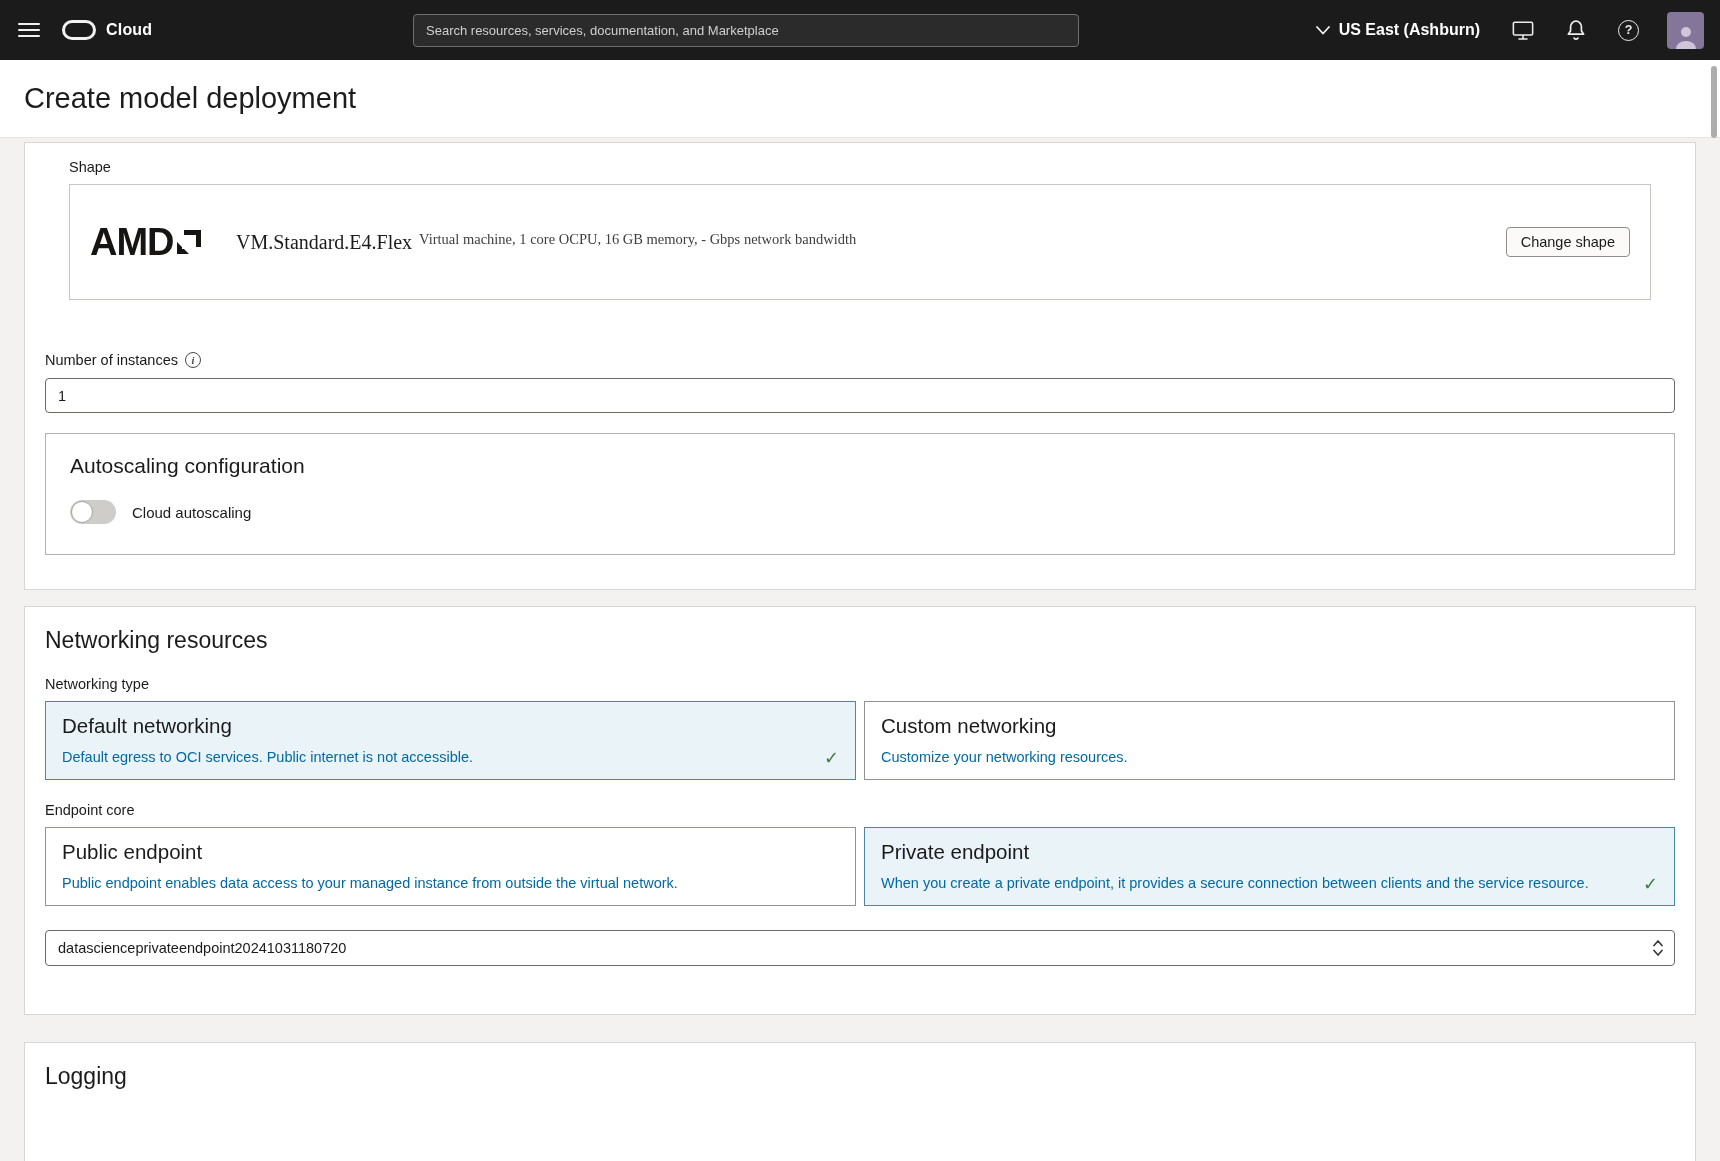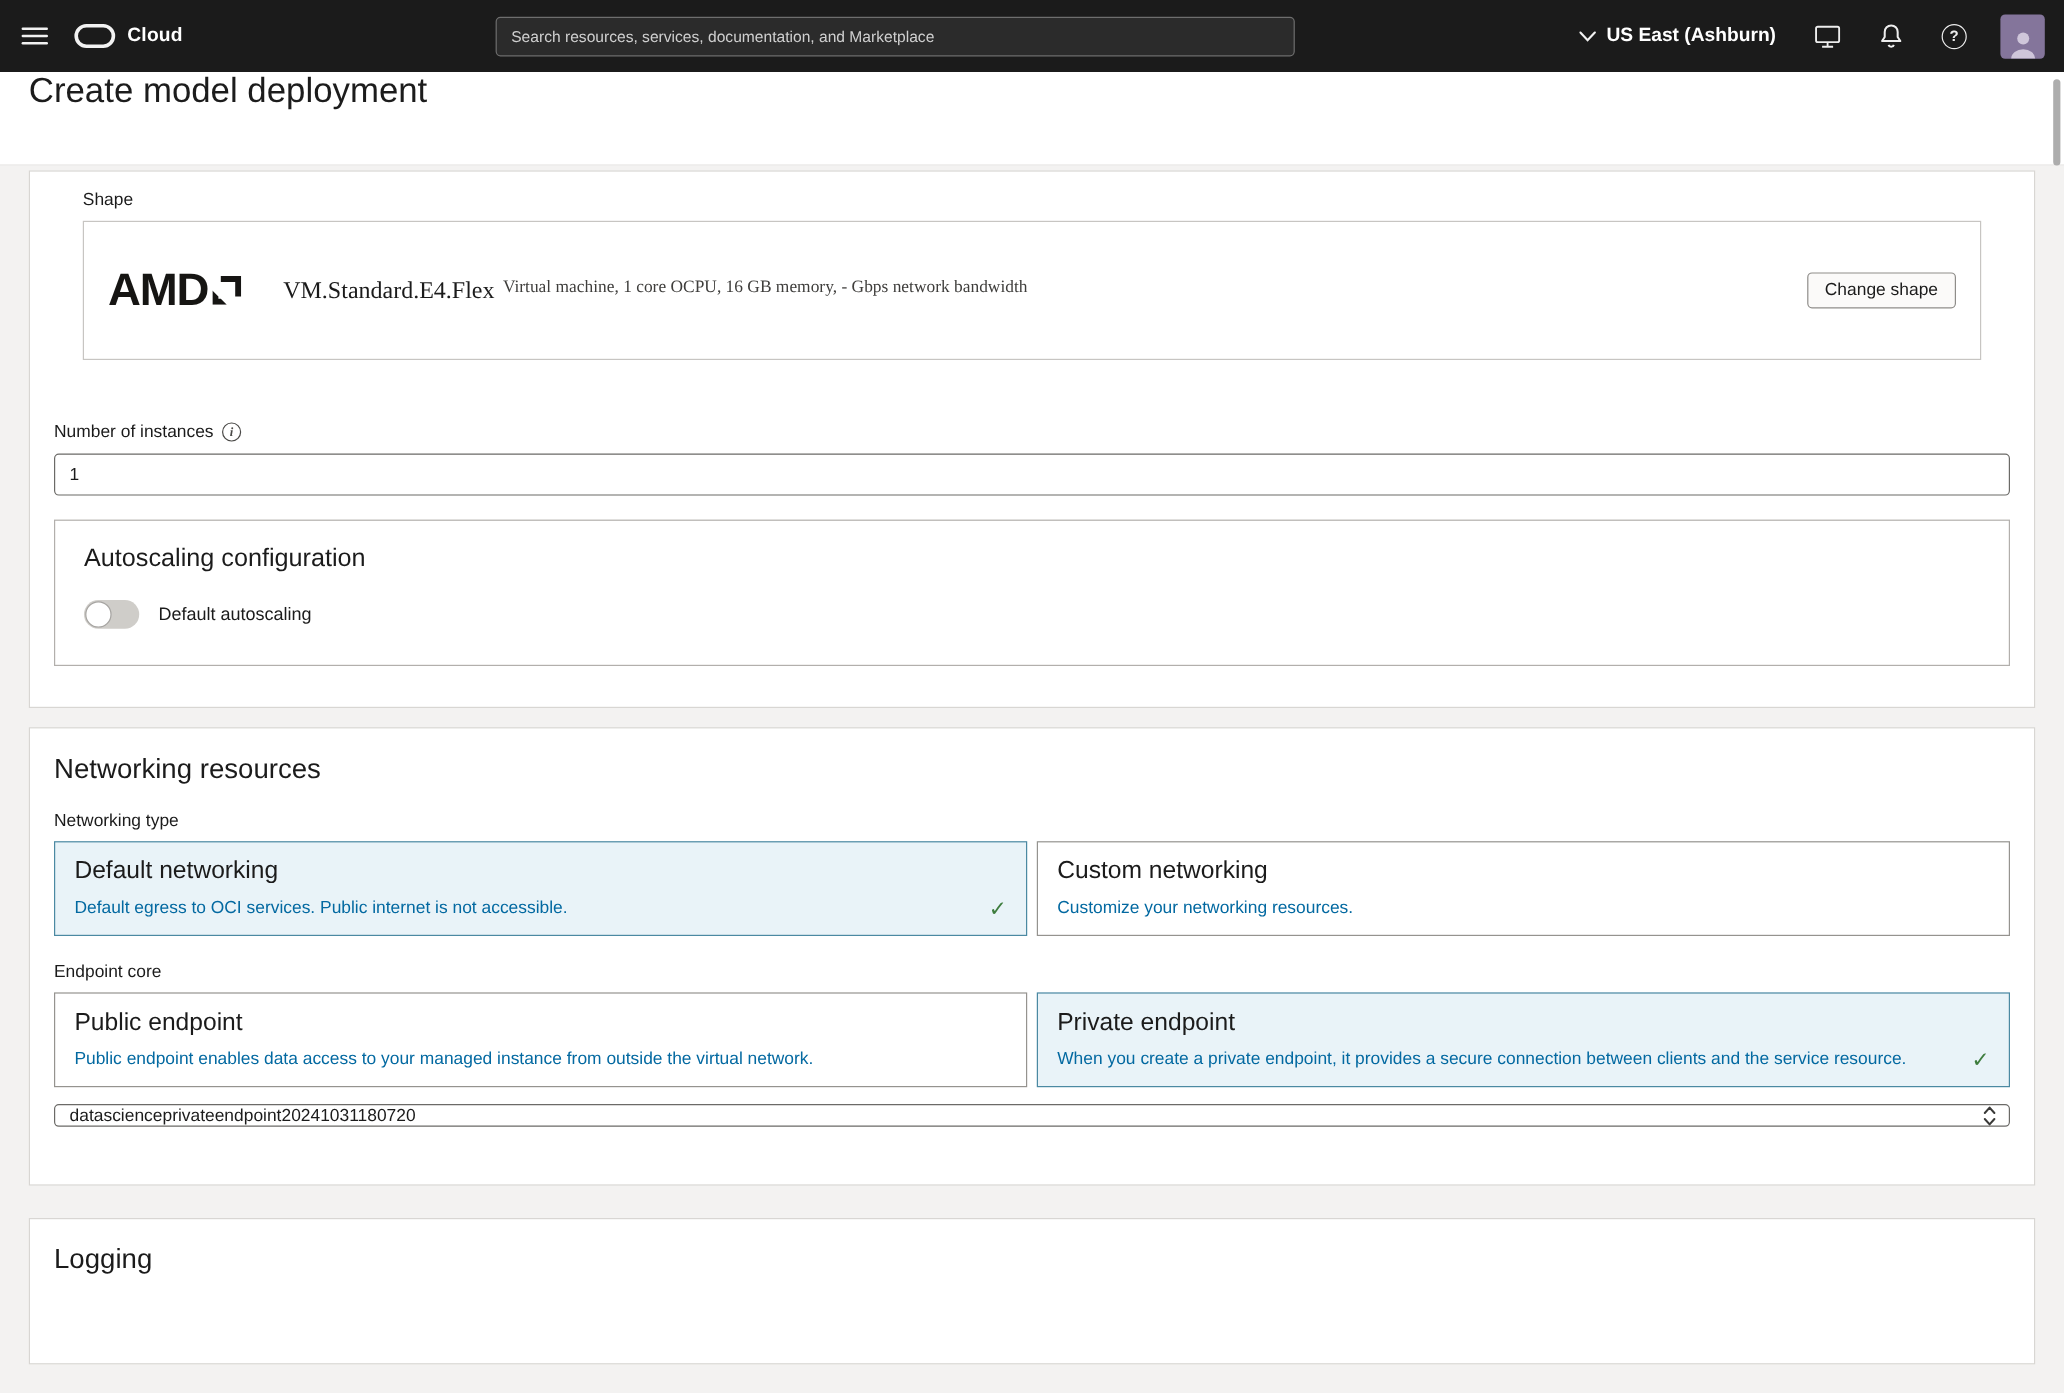--- a/index.html
+++ b/index.html
@@ -41,21 +41,21 @@
     font-size: 12.5px; font-weight: 700; color: #ededed;
   }
   .avatar {
     margin-left: 28px; width: 37px; height: 37px; border-radius: 4px;
     background: #84759b; display: flex; align-items: flex-end; justify-content: center;
     overflow: hidden; cursor: pointer;
   }
 
   
   .titlebar {
-    height: 78px; background: #fff; display: flex; align-items: flex-start;
+    height: 78px; background: #fff; display: flex; align-items: center;
     padding-left: 24px; border-bottom: 1px solid #e7e5e3;
   }
   .titlebar h1 { font-size: 29px; font-weight: 400; color: #1c1c1c; }
 
   
   main { padding: 4px 24px 0; }
   .card { background: #fff; border: 1px solid #d8d6d3; }
 
   
   .card1 { padding: 16px 20px 34px; }
@@ -119,21 +119,21 @@
   .opt-desc { margin-top: 11px; font-size: 14.5px; color: #0369a1; }
   .check {
     position: absolute; right: 16px; bottom: 11px;
     color: #3e7d3e; font-size: 18px; font-weight: 700;
     font-family: "DejaVu Sans", sans-serif;
   }
   .pe-line { margin-top: 28px; font-size: 14.5px; display: flex; align-items: center; gap: 7px; }
   .pe-line b { font-weight: 700; }
   .link { color: #0a66b2; text-decoration: underline; cursor: pointer; margin-left: 5px; font-size: 14.5px; }
   .select-box {
-    margin-top: 14px; height: 19px; border: 1px solid #6b6a67; border-radius: 4px;
+    margin-top: 24px; height: 36px; border: 1px solid #6b6a67; border-radius: 4px;
     display: flex; align-items: center; padding: 0 10px 0 12px;
     font-size: 14.5px; color: #1b1b1b; background: #fff; cursor: pointer; gap: 40px;
   }
   .select-box .spacer { flex: 1; }
 
   
   .card3 { margin-top: 27px; padding: 20px 20px 16px; min-height: 122px; }
 
   
   .scroll-thumb {
@@ -230,21 +230,21 @@
       </div>
       <input class="text-input" type="text" value="1" style="">
     </div>
 
     <div class="autoscale-box">
       <h2 class="section-h">Autoscaling configuration</h2>
       <div class="toggle-row">
         <div class="toggle">
           <div class="knob"></div>
         </div>
-        <span class="toggle-label">Default autoscaling</span>
+        <span class="toggle-label">Cloud autoscaling</span>
       </div>
     </div>
   </section>
 
   <section class="card card2">
     <h2 class="card-h">Networking resources</h2>
 
     <div class="group-label">Networking type</div>
     <div class="opt-row">
       <div class="opt selected">

